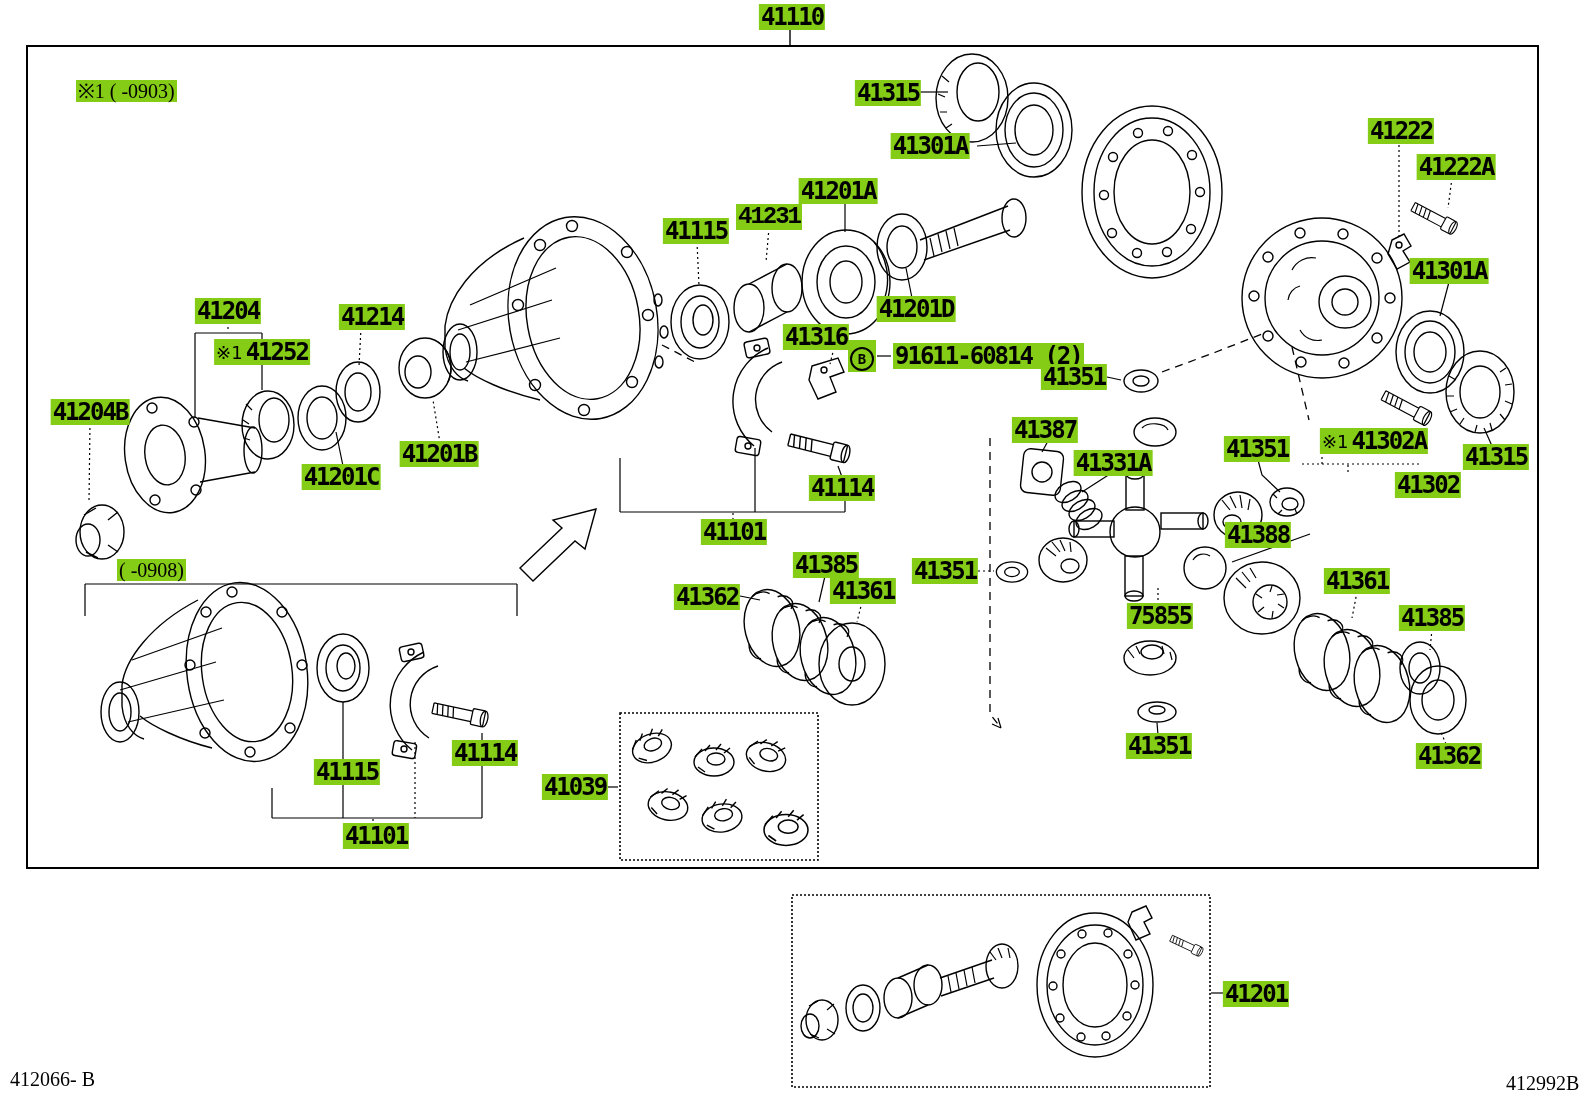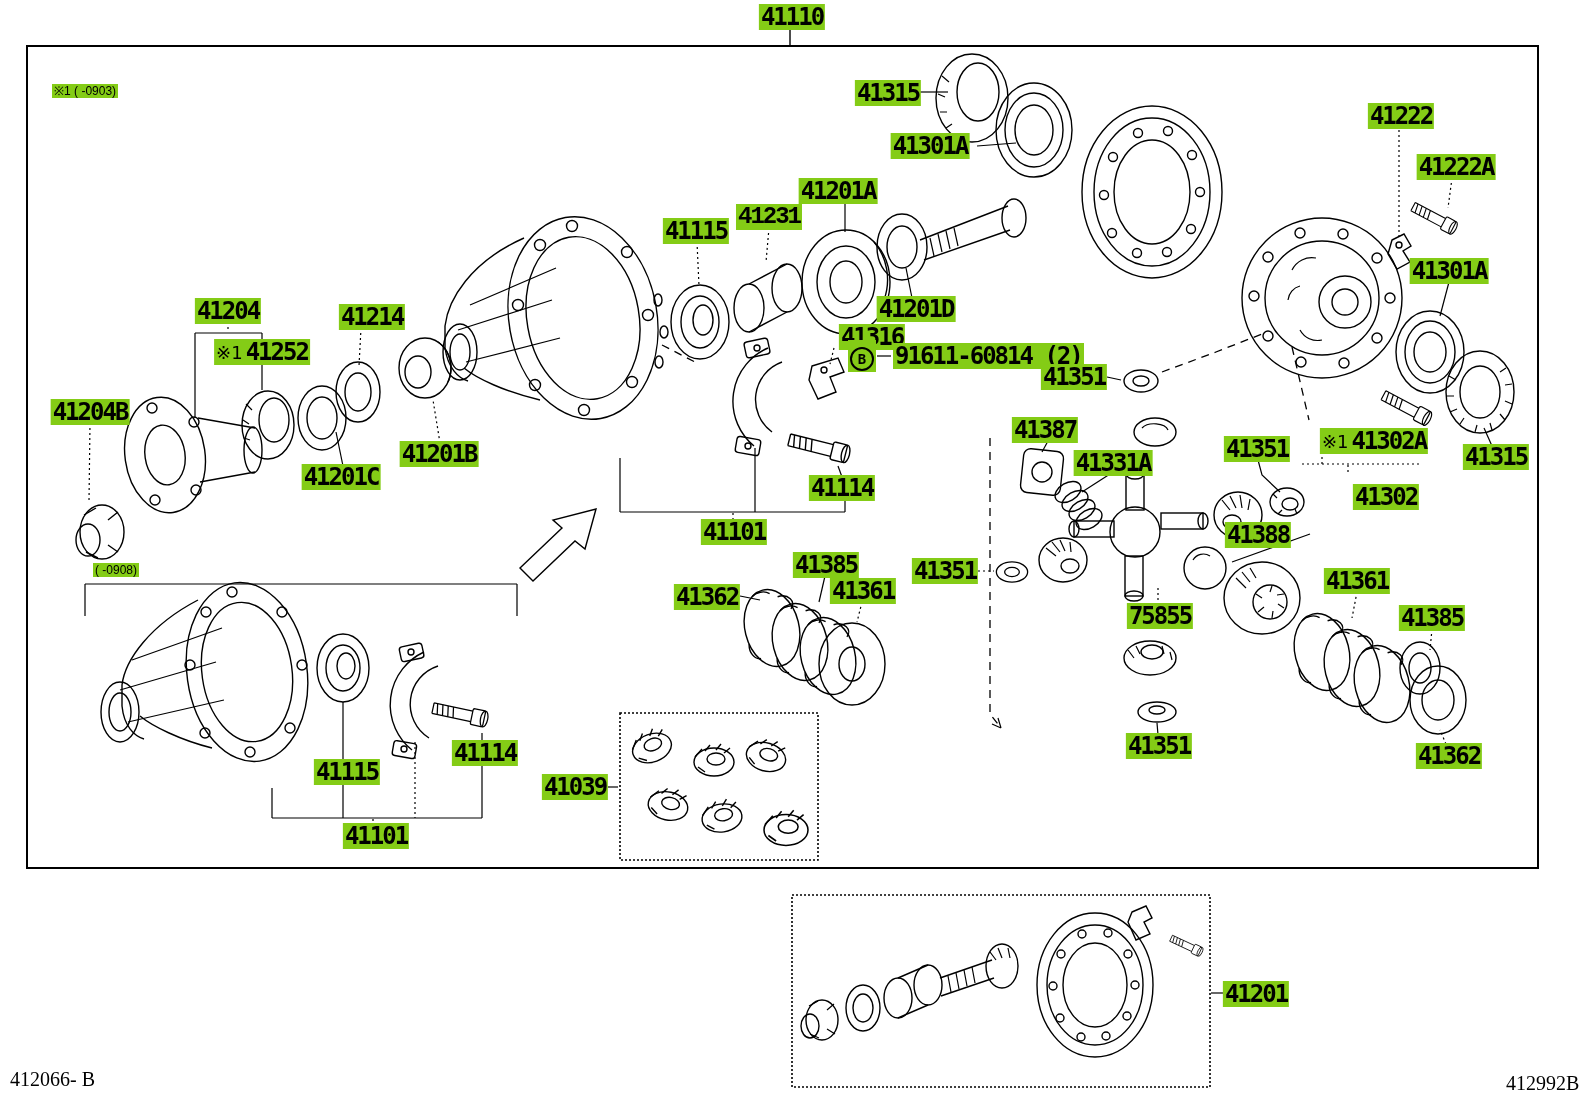--- a/index.html
+++ b/index.html
@@ -5,22 +5,22 @@
   html,body{margin:0;padding:0;background:#fff;}
   #stage{position:relative;width:1592px;height:1099px;background:#fff;overflow:hidden;
          font-family:"DejaVu Sans",sans-serif;color:#000;}
   #art{position:absolute;left:0;top:0;}
   #labels{position:absolute;left:0;top:0;width:100%;height:100%;}
   .lbl{position:absolute;transform:translate(-50%,-50%);white-space:nowrap;background:#84cc16;
        line-height:1;padding:1px 2px;}
   .lbl.left{transform:translate(0,-50%);}
   .lbl.part{font-family:"DejaVu Sans Mono","Liberation Mono",monospace;font-weight:bold;
             font-size:24px;letter-spacing:-2px;}
-  .lbl.note{font-family:Liberation Sans, sans-serif;font-weight:400;font-size:12px;
-            letter-spacing:0;}
+  .lbl.note{font-family:Liberation Serif, serif;font-weight:400;font-size:20px;
+            letter-spacing:0;margin-left:24px;}
   .lbl .prefix{font-family:"DejaVu Sans","Liberation Sans",sans-serif;font-weight:400;
                font-size:18px;letter-spacing:0;margin-right:3px;vertical-align:1px;}
   .lbl .circ{display:inline-flex;width:20px;height:20px;border:2px solid #000;border-radius:50%;
              align-items:center;justify-content:center;font-size:14px;font-weight:bold;
              letter-spacing:0;vertical-align:-3px;}
   .footer{position:absolute;font-family:Liberation Serif, serif;
           font-size:20px;color:#000;white-space:nowrap;}
   #footer-left{left:10px;top:1068px;}
   #footer-right{left:1506px;top:1072px;}
   svg .ln{stroke:#000;fill:none;stroke-width:1.4;}
@@ -428,33 +428,33 @@
 
 <div id="labels">
       <div class="lbl part" style="left: 792px; top: 17px;"><span>41110</span></div>
       <div class="lbl note left" style="left: 52px; top: 91px;"><span>※1 (      -0903)</span></div>
       <div class="lbl part" style="left: 888px; top: 93px;"><span>41315</span></div>
       <div class="lbl part" style="left: 930px; top: 146px;"><span>41301A</span></div>
       <div class="lbl part" style="left: 838px; top: 191px;"><span>41201A</span></div>
       <div class="lbl part" style="left: 769px; top: 217px; font-family: Liberation Mono, monospace;"><span>41231</span></div>
       <div class="lbl part" style="left: 696px; top: 231px;"><span>41115</span></div>
       <div class="lbl part" style="left: 916px; top: 309px;"><span>41201D</span></div>
-      <div class="lbl part" style="left: 1401px; top: 116px;"><span>41222</span></div>
+      <div class="lbl part" style="left: 1401px; top: 131px;"><span>41222</span></div>
       <div class="lbl part" style="left: 1456px; top: 167px;"><span>41222A</span></div>
       <div class="lbl part" style="left: 1449px; top: 271px;"><span>41301A</span></div>
       <div class="lbl part" style="left: 1496px; top: 457px;"><span>41315</span></div>
-      <div class="lbl part" style="left: 872px; top: 337px; text-align: right;"><span>41316</span></div>
+      <div class="lbl part" style="left: 816px; top: 337px; text-align: right;"><span>41316</span></div>
       <div class="lbl part" style="left: 862px; top: 356px;"><span class="circ">B</span></div>
       <div class="lbl part left" style="left: 893px; top: 356px;"><span>91611-60814 (2)</span></div>
       <div class="lbl part" style="left: 1074px; top: 377px;"><span>41351</span></div>
       <div class="lbl part" style="left: 1045px; top: 430px;"><span>41387</span></div>
       <div class="lbl part" style="left: 1113px; top: 463px;"><span>41331A</span></div>
       <div class="lbl part" style="left: 1257px; top: 449px;"><span>41351</span></div>
       <div class="lbl part" style="left: 1374px; top: 441px; text-align: right;"><span class="prefix">※1</span><span>41302A</span></div>
-      <div class="lbl part" style="left: 1386px; top: 485px; margin-top: 12px;"><span>41302</span></div>
+      <div class="lbl part" style="left: 1428px; top: 485px;"><span>41302</span></div>
       <div class="lbl part" style="left: 1258px; top: 535px;"><span>41388</span></div>
       <div class="lbl part" style="left: 1357px; top: 581px;"><span>41361</span></div>
       <div class="lbl part" style="left: 1432px; top: 618px;"><span>41385</span></div>
       <div class="lbl part" style="left: 1449px; top: 756px;"><span>41362</span></div>
       <div class="lbl part" style="left: 1160px; top: 616px;"><span>75855</span></div>
       <div class="lbl part" style="left: 1159px; top: 746px;"><span>41351</span></div>
       <div class="lbl part" style="left: 826px; top: 565px;"><span>41385</span></div>
       <div class="lbl part" style="left: 863px; top: 591px;"><span>41361</span></div>
       <div class="lbl part" style="left: 707px; top: 597px;"><span>41362</span></div>
       <div class="lbl part" style="left: 945px; top: 571px;"><span>41351</span></div>

